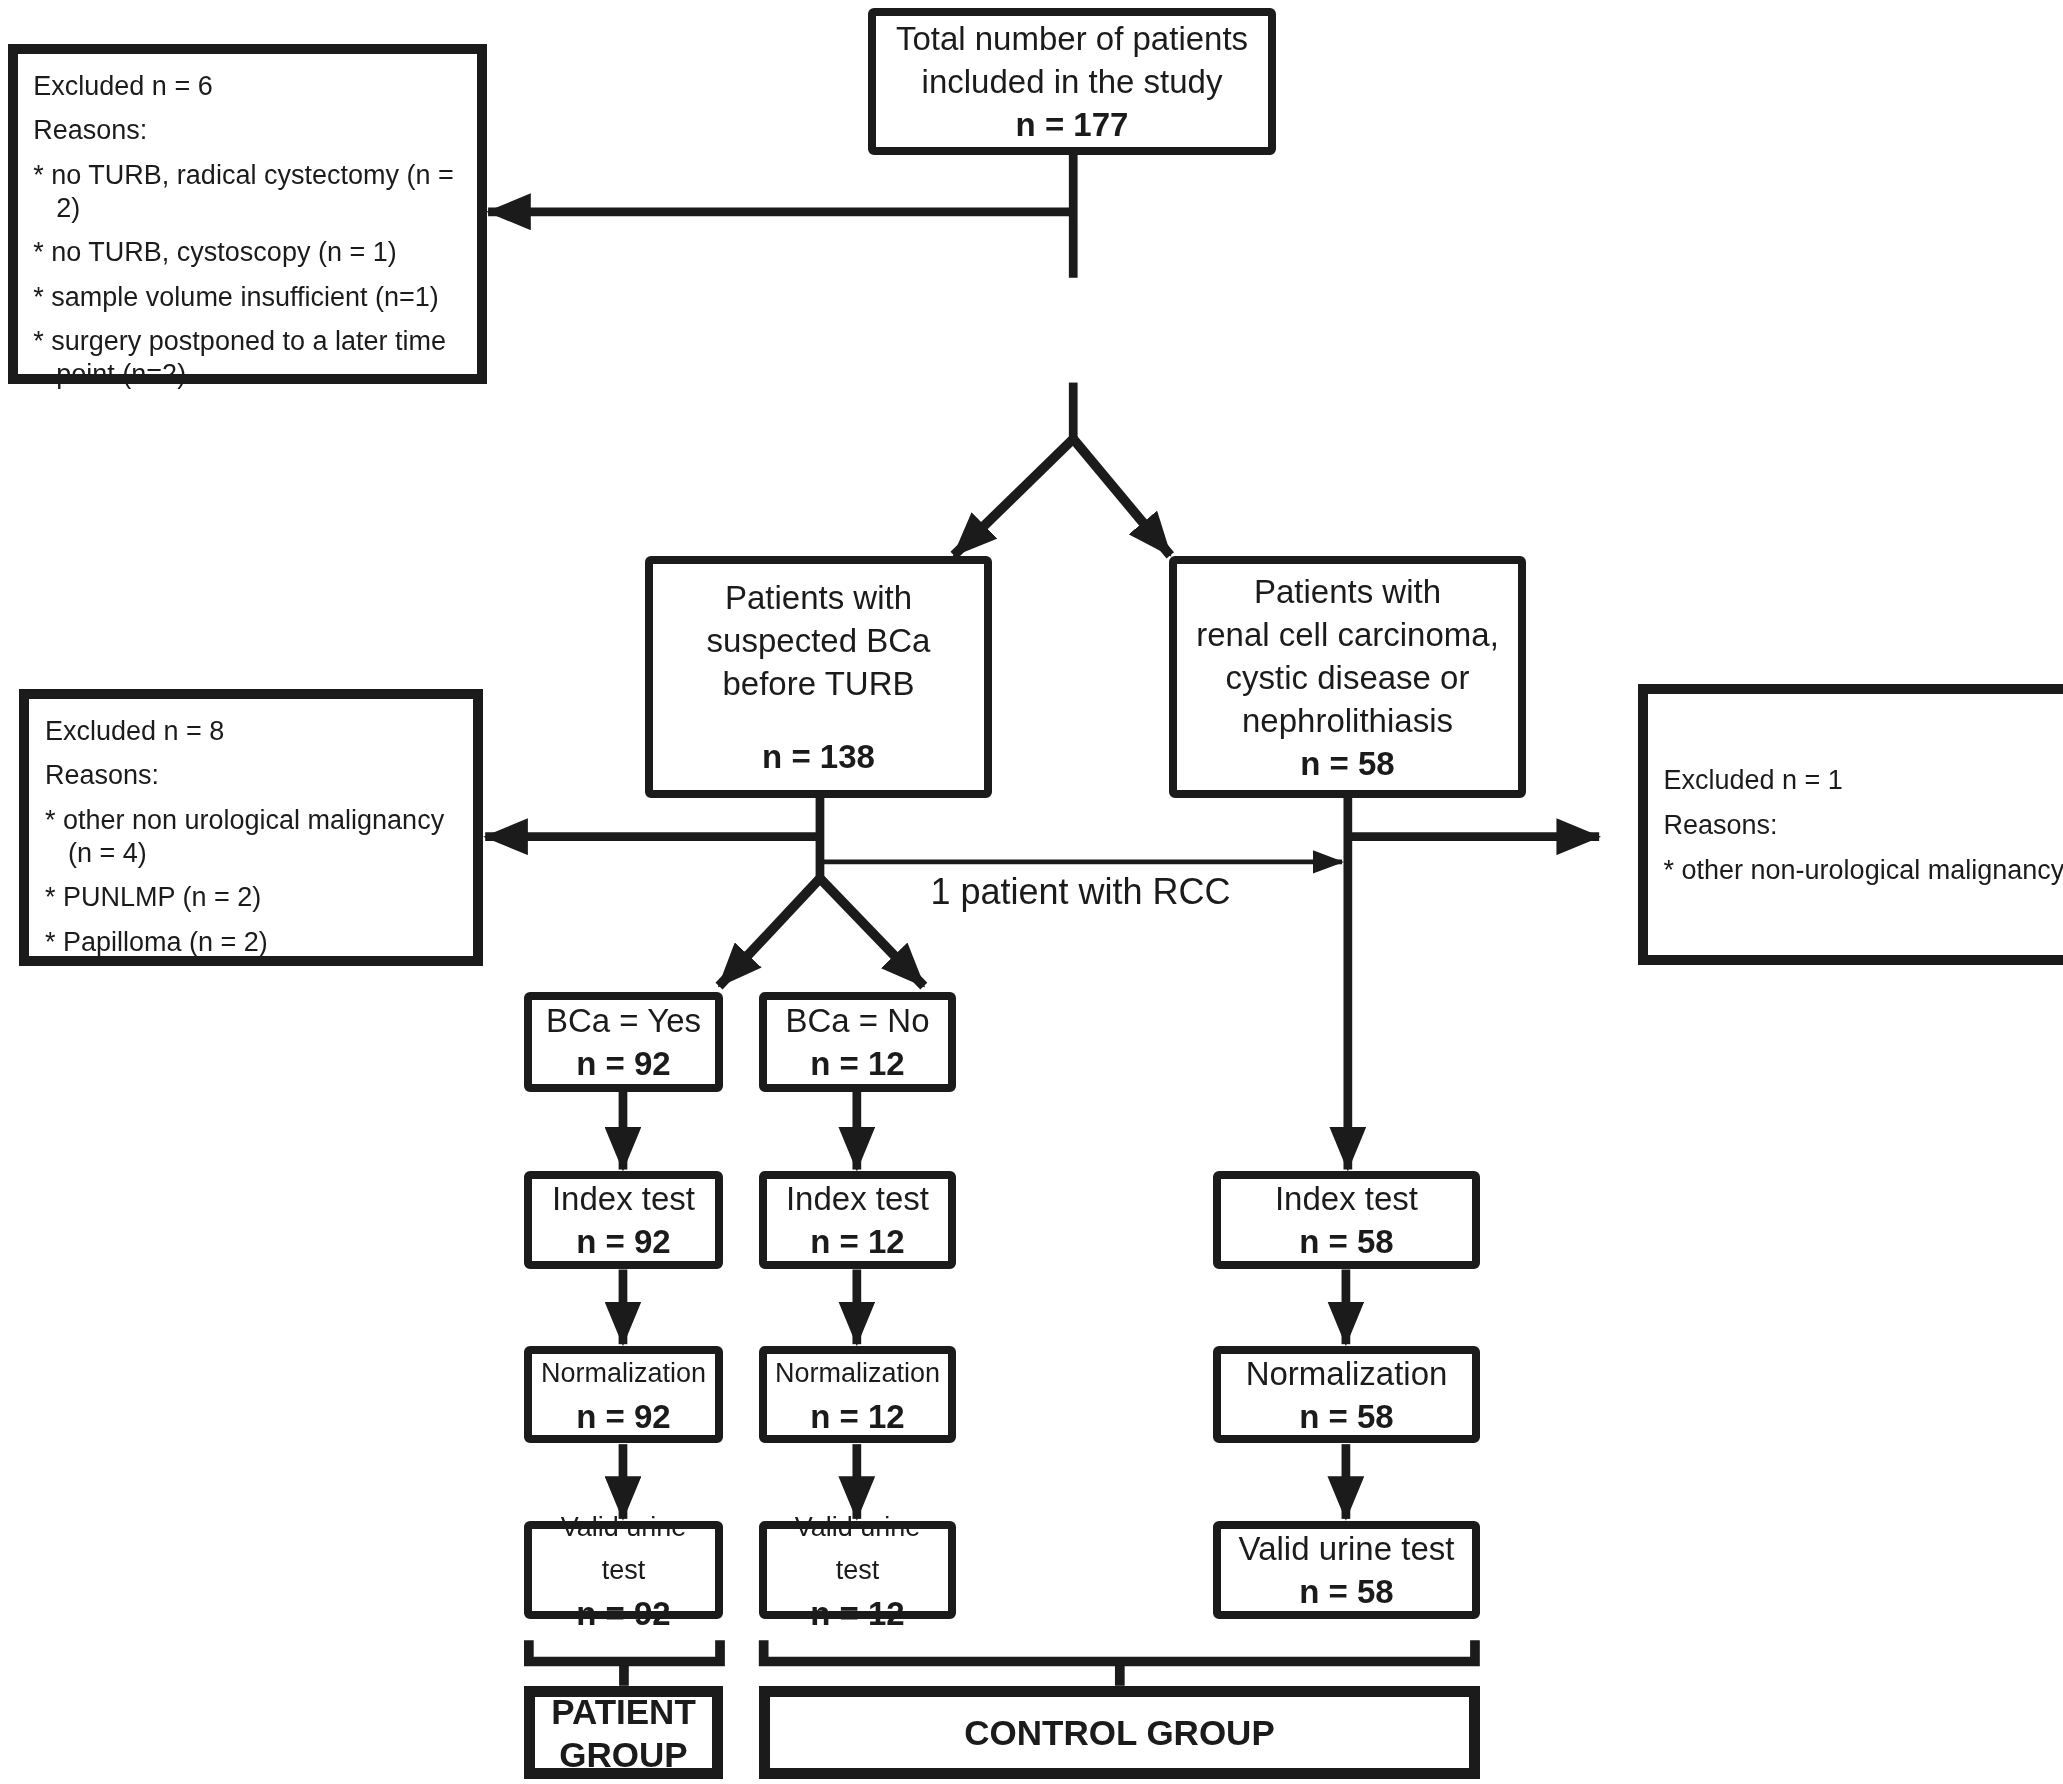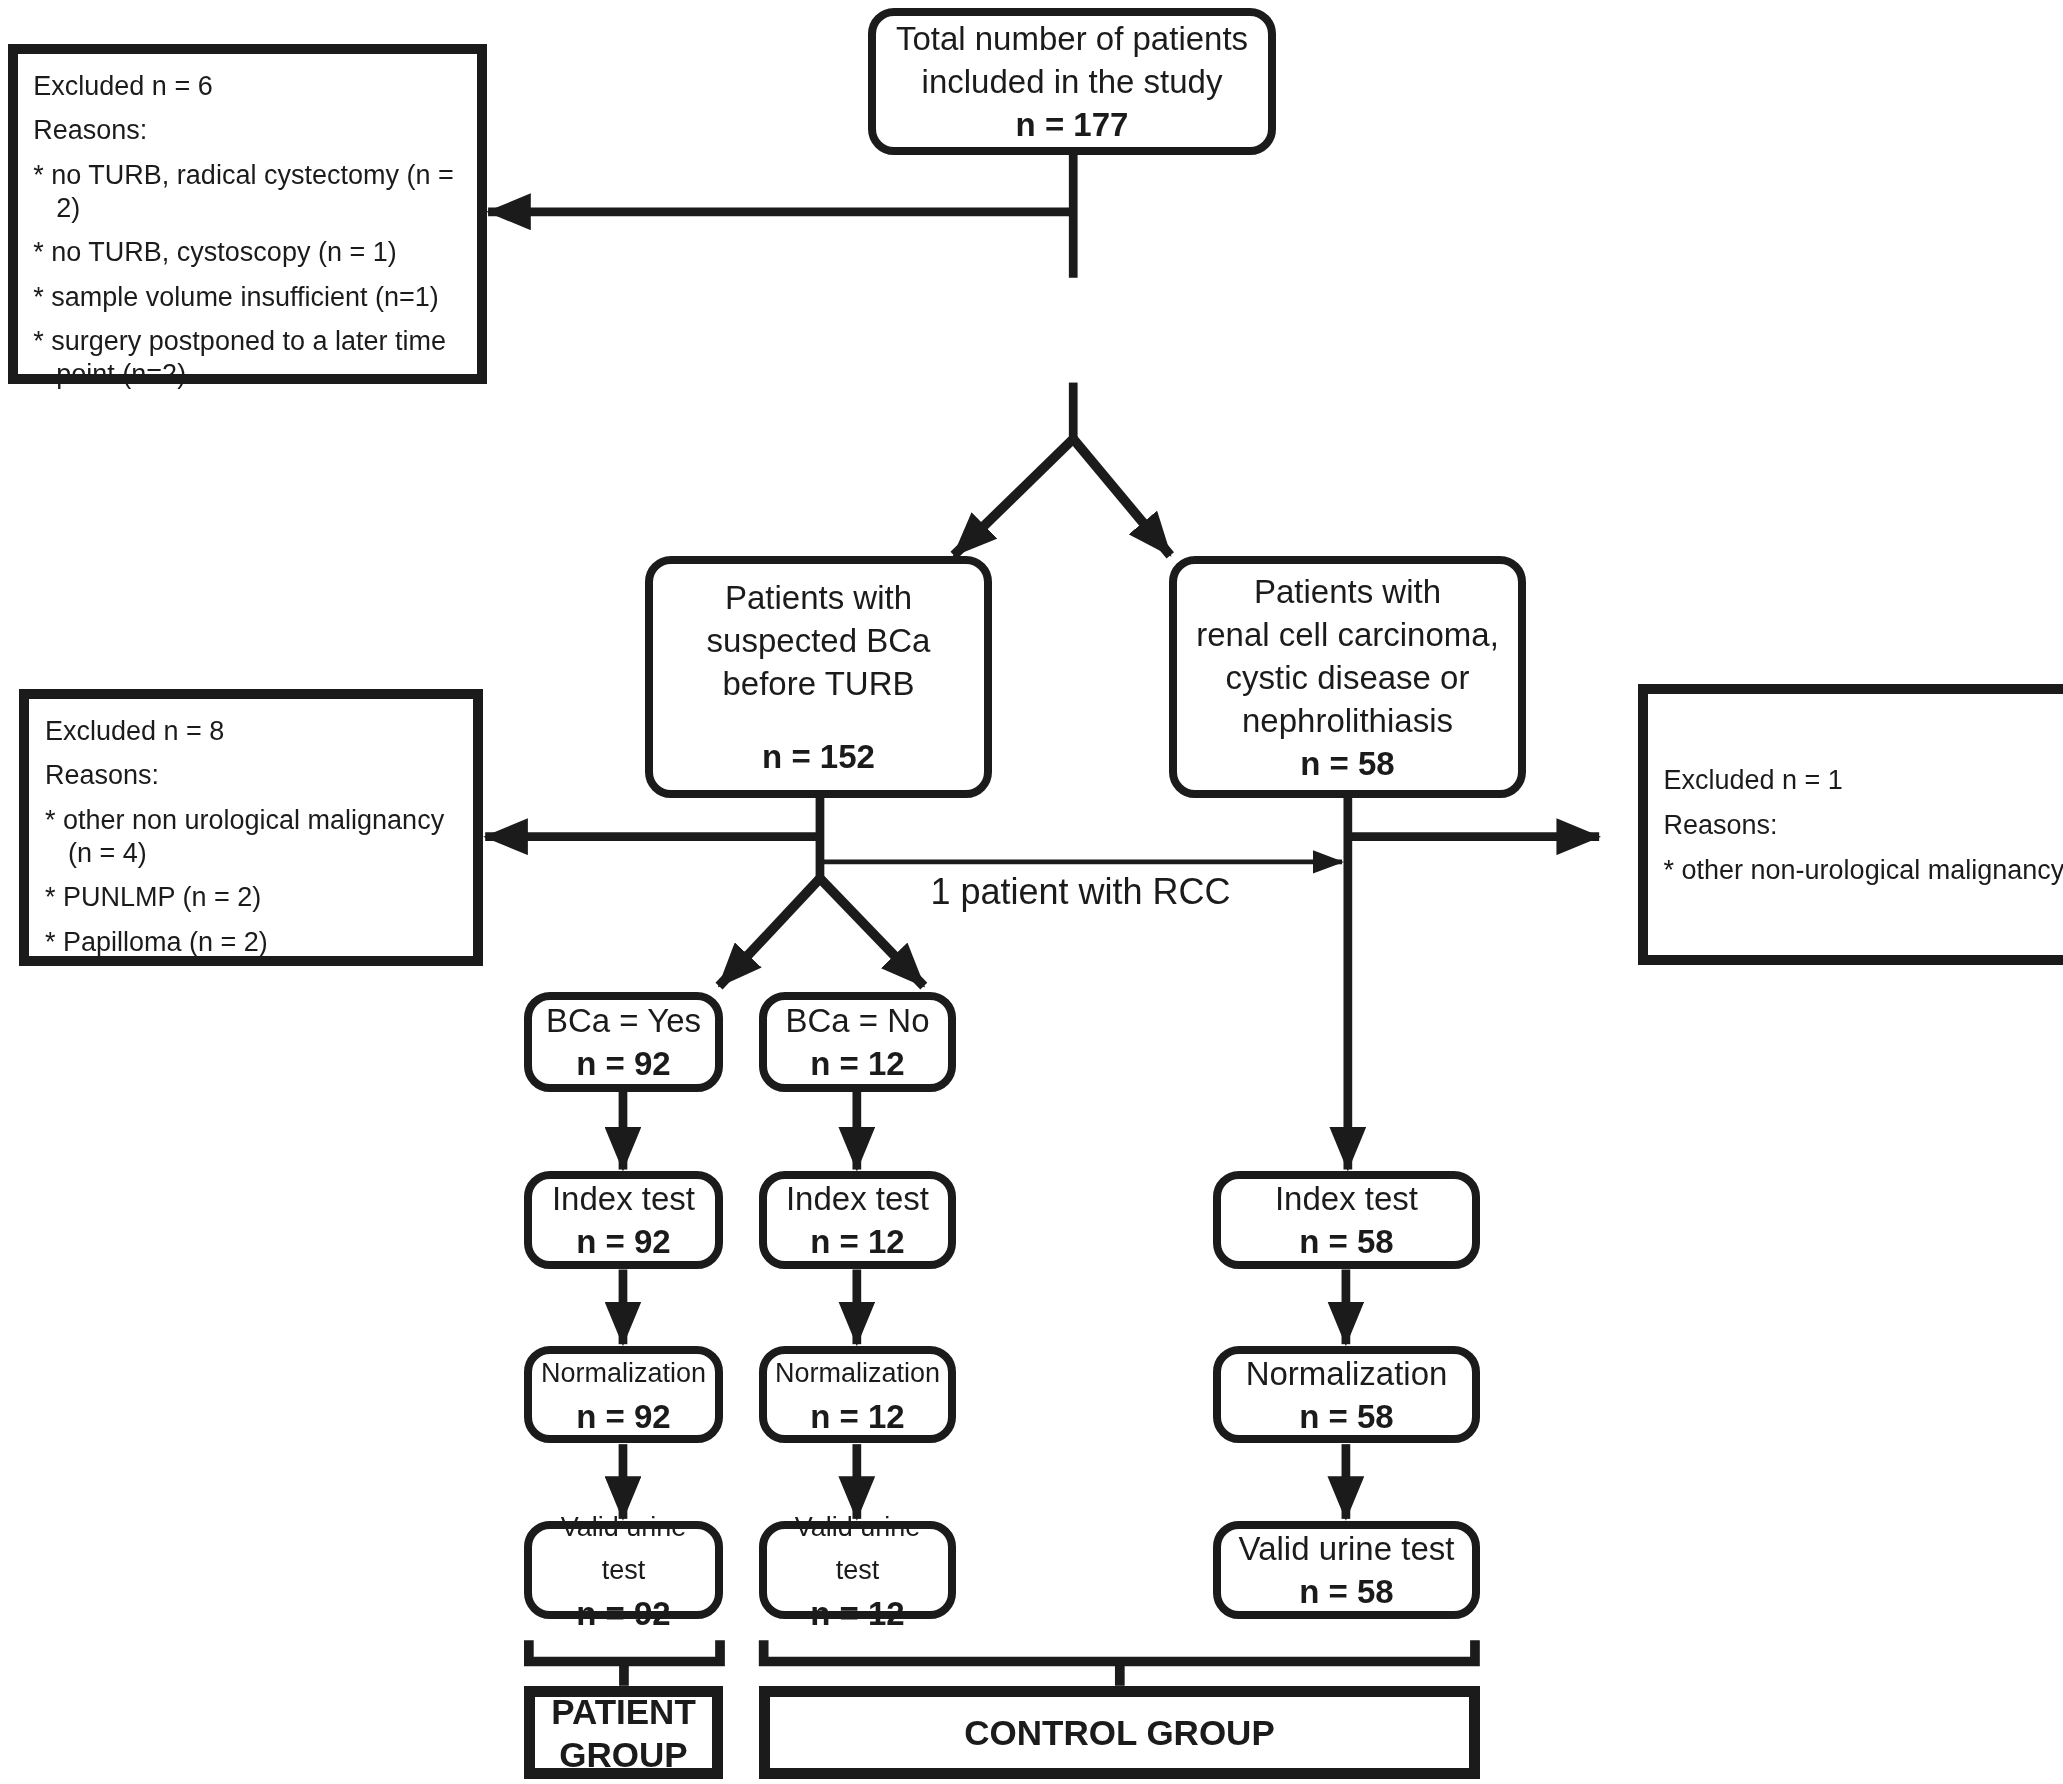--- a/index.html
+++ b/index.html
@@ -2,21 +2,21 @@
 <html><head>
 <meta charset="utf-8">
 <style>
   html,body{margin:0;padding:0;background:#ffffff;}
   body{font-family:"Liberation Sans", sans-serif;color:#1b1b1b;}
   .canvas{position:relative;width:2063px;height:1785px;background:#ffffff;overflow:hidden;}
   .wires{position:absolute;left:0;top:0;}
 
   
   .node{position:absolute;box-sizing:border-box;background:#ffffff;border:8.7px solid #1b1b1b;
-        border-radius:26px;display:flex;flex-direction:column;align-items:center;justify-content:center;
+        border-radius:6px;display:flex;flex-direction:column;align-items:center;justify-content:center;
         text-align:center;font-size:33px;line-height:43px;padding:5.8px 3.9px;z-index:2;}
   .node .nn{font-weight:bold;}
   .node.bottom-n{justify-content:center;padding-top:11.6px;padding-bottom:11.6px;}
   .node.bottom-n .nn{margin-top:auto;}
   .shrink .nl{font-size:27px;}
 
   
   .xbox{position:absolute;box-sizing:border-box;background:#ffffff;border:10.7px solid #1b1b1b;
         font-size:27px;line-height:33px;padding:15.5px 5.8px 13.6px 15.5px;z-index:2;}
   .xbox .xrow{margin-bottom:11.6px;}
@@ -95,21 +95,21 @@
     <div class="xitem">* no TURB, cystoscopy (n = 1)</div>
     <div class="xitem">* sample volume insufficient (n=1)</div>
     <div class="xitem">* surgery postponed to a later time point (n=2)</div>
   </div>
 
 
   <div class="node bottom-n" style="left:645px;top:556px;width:347px;height:242px;">
     <div class="nl">Patients with</div>
     <div class="nl">suspected BCa</div>
     <div class="nl">before TURB</div>
-    <div class="nn">n = 152</div>
+    <div class="nn">n = 138</div>
   </div>
 
   <div class="node bottom-n" style="left:1169px;top:556px;width:357px;height:242px;">
     <div class="nl">Patients with</div>
     <div class="nl">renal cell carcinoma,</div>
     <div class="nl">cystic disease or</div>
     <div class="nl">nephrolithiasis</div>
     <div class="nn">n = 58</div>
   </div>
 

